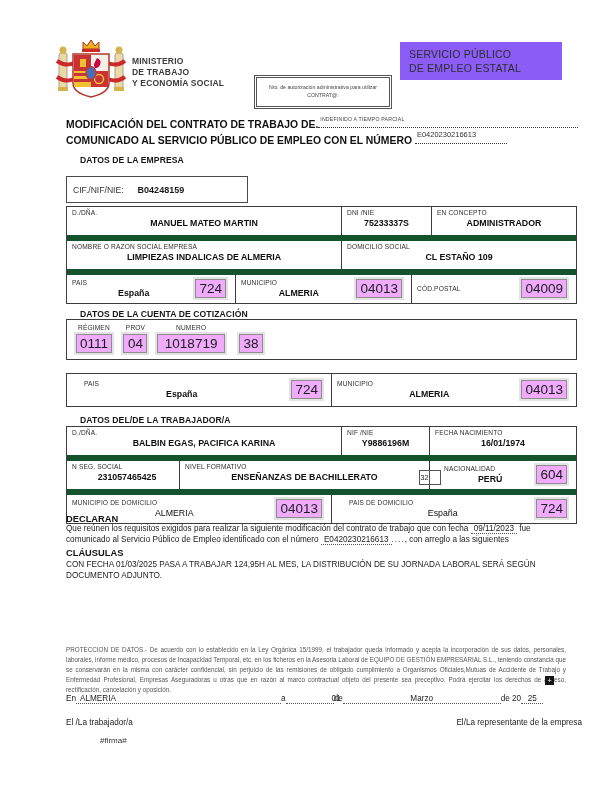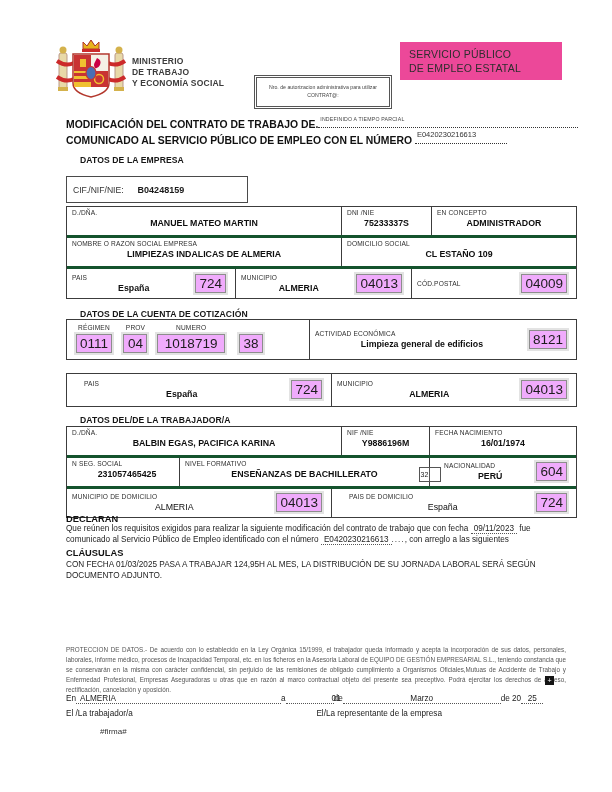--- a/index.html
+++ b/index.html
@@ -29,21 +29,21 @@
   .blank-num { flex:0 0 92px; }
   
   .sect-h { position:absolute; left:80px; font-size:8.6px; font-weight:bold; color:#161616; letter-spacing:.1px; }
   
   .cifbox { position:absolute; left:66px; top:176px; width:182px; height:27px;
     border:1.5px solid #4a4a4a; display:flex; align-items:center; padding:0 6px; }
   .cifbox .lab { font-size:8.6px; color:#333; }
   .cifbox .val { font-size:9px; font-weight:bold; margin-left:14px; }
   
   .ftable { position:absolute; left:66px; width:511px; border:1.6px solid #3c3c3c; background:#fff; }
-  .frow { display:flex; border-top:3px solid #14532d; }
+  .frow { display:flex; border-top:6px solid #14532d; }
   .frow:first-child { border-top:none; }
   .fcell { border-left:1px solid #3c3c3c; padding:2px 5px 3px; min-height:28px;
     display:flex; flex-direction:column; position:relative; }
   .fcell:first-child { border-left:none; }
   .flabel { font-size:6.6px; color:#2d2d2d; letter-spacing:.15px; }
   .fvalue { font-size:8.8px; font-weight:bold; margin-top:2px; color:#0e0e0e;text-align:center; }
   .cell-row { flex-direction:row; align-items:center; }
   .cell-row .stack { display:flex; flex-direction:column; flex:1; }
   .code { border:1px solid #8d8d8d; box-shadow:0 0 0 2px #e3e3e3; background:#f0abfc;
     font-size:13.5px; color:#1c1c1c; padding:0 3px; line-height:17px; min-width:24px;
@@ -71,21 +71,21 @@
   .plusbtn { position:absolute; left:545px; top:676px; width:9px; height:9px; background:#141414;
     color:#fff; font-size:7px; line-height:9px; text-align:center; cursor:pointer; }
   
   .sig { position:absolute; left:66px; top:694px; width:480px; font-size:8.2px; color:#222; }
   .sig-line { display:flex; align-items:baseline; }
   .sig-blank { border-bottom:1px dotted #555; text-align:center; padding:0 2px; }
   .sb-lugar { width:205px; text-align:left; padding-left:4px; }
   .sb-dia { width:48px;padding-left:46px; }
   .sb-mes { width:158px; }
   .sb-anio { width:22px; }
-  .sig-roles { display:flex; justify-content:space-between; margin-top:5px; width:376px;text-align:right; }
+  .sig-roles { display:flex; justify-content:space-between; margin-top:14px; width:516px;text-align:right; }
   .firma-tag { margin-top:9px; margin-left:34px; font-size:8px; color:#333; }
 </style>
 </head>
 <body>
 
 <div class="page">
 
   <svg class="coat" viewBox="0 0 70 66">
 
     <rect x="3" y="16" width="8" height="36" rx="2" fill="#e8d9a8" stroke="#b98" stroke-width="1"></rect>
@@ -118,21 +118,21 @@
     <div>MINISTERIO</div>
     <div>DE TRABAJO</div>
     <div>Y ECONOMÍA SOCIAL</div>
   </div>
 
   <div class="authbox">
     <span>Nro. de autorizacion administrativa para utilizar</span>
     <span>CONTRAT@:</span>
   </div>
 
-  <div class="agency" id="agency-box" style="background: #ec4899;">
+  <div class="agency" id="agency-box" style="background: #8b5cf6;">
     <div>SERVICIO PÚBLICO</div>
     <div>DE EMPLEO ESTATAL</div>
   </div>
 
   <div class="title">
     <div class="title-line">
       <span>MODIFICACIÓN DEL CONTRATO DE TRABAJO DE.</span>
       <span class="fill-dotted">
         <span class="tiny-over">INDEFINIDO A TIEMPO PARCIAL</span>
       </span>
@@ -218,27 +218,20 @@
           <span class="cbox">
             <span class="flabel">NUMERO</span>
             <span class="code" style="min-width:68px">1018719</span>
           </span>
           <span class="cbox" style="margin-left:6px">
             <span class="flabel">&nbsp;</span>
             <span class="code">38</span>
           </span>
         </div>
       </div>
-      <div class="fcell cell-row" style="flex:1">
-        <span class="stack">
-          <span class="flabel">ACTIVIDAD ECONÓMICA</span>
-          <span class="fvalue">Limpieza general de edificios</span>
-        </span>
-        <span class="code">8121</span>
-      </div>
     </div>
   </div>
 
   <div class="sect-h" style="top:379px">DATOS DEL CENTRO DE TRABAJO</div>
 
   <div class="ftable" style="top:373px">
     <div class="frow" style="min-height:32px">
       <div class="fcell cell-row" style="flex:0 0 264px">
         <span class="stack indent">
           <span class="flabel">PAIS</span>

